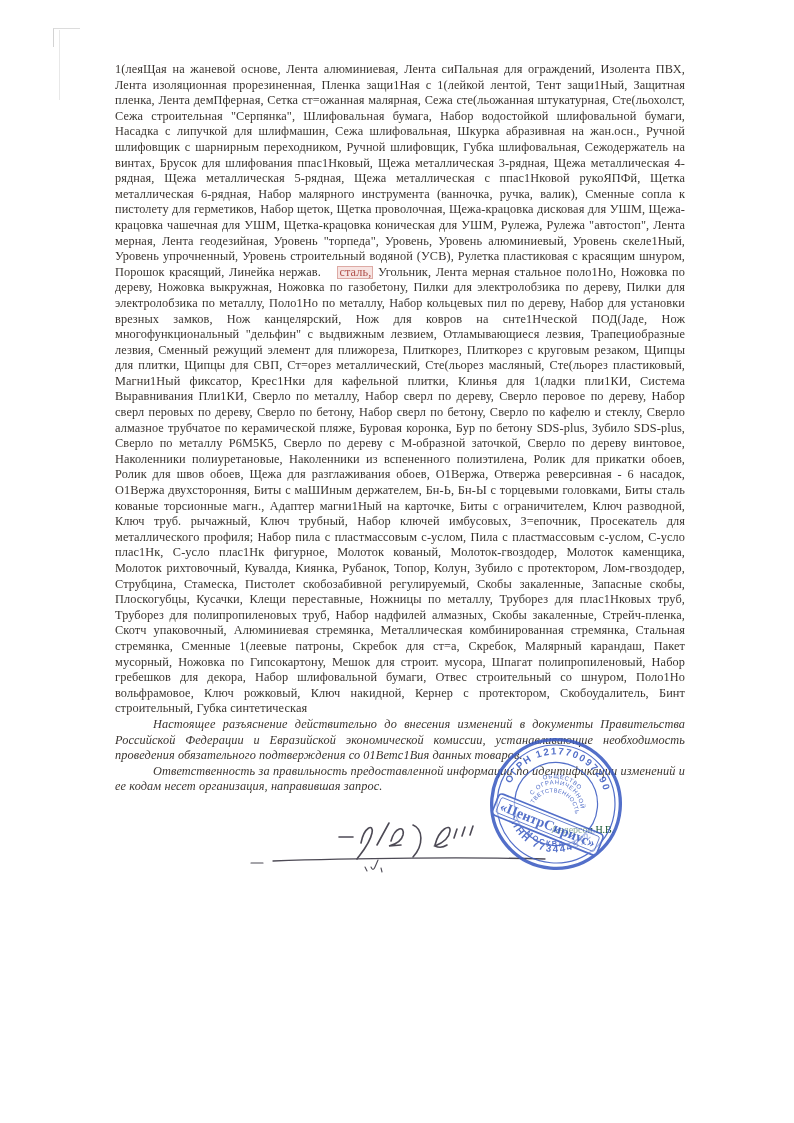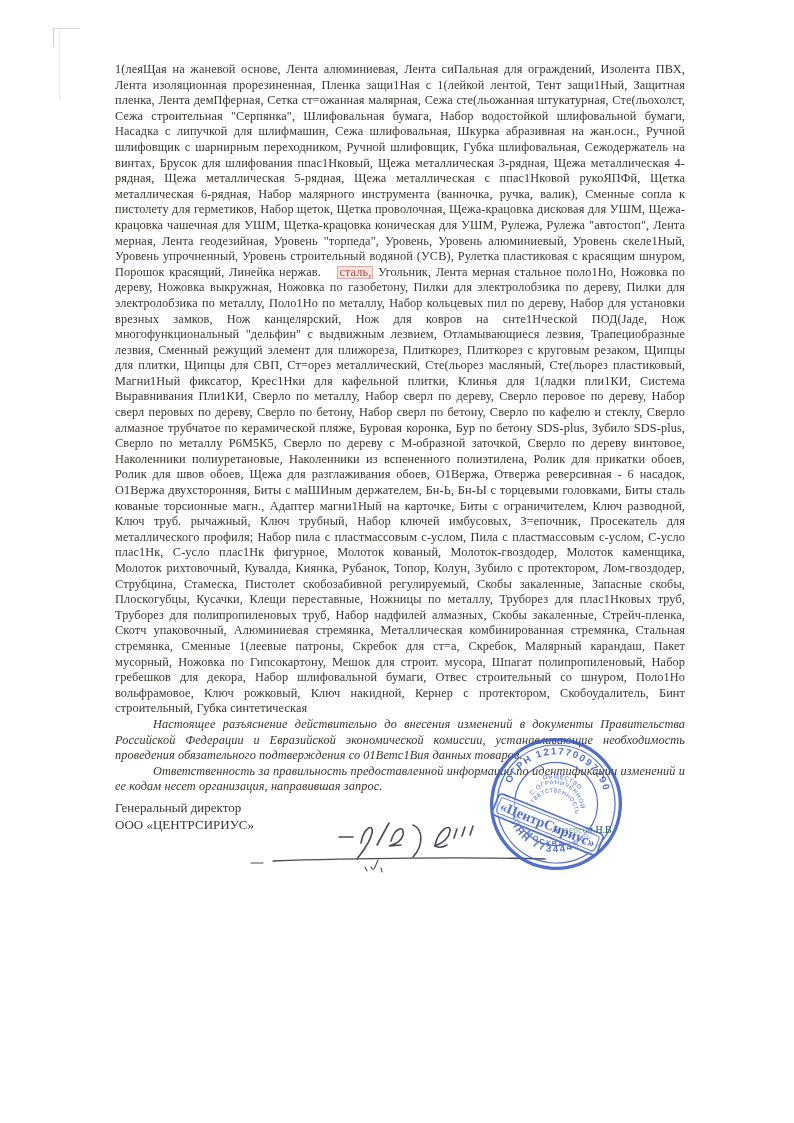--- a/index.html
+++ b/index.html
@@ -39,24 +39,20 @@
 <div class="content">
 
   <p class="body-text"><span>1(леяЩая на жаневой основе, Лента алюминиевая, Лента сиПальная для ограждений, Изолента ПВХ, Лента изоляционная прорезиненная, Пленка защи1Ная с 1(лейкой лентой, Тент защи1Ный, Защитная пленка, Лента демПферная, Сетка ст=ожанная малярная, Сежа сте(льожанная штукатурная, Сте(льохолст, Сежа строительная "Серпянка", Шлифовальная бумага, Набор водостойкой шлифовальной бумаги, Насадка с липучкой для шлифмашин, Сежа шлифовальная, Шкурка абразивная на жан.осн., Ручной шлифовщик с шарнирным переходником, Ручной шлифовщик, Губка шлифовальная, Сежодержатель на винтах, Брусок для шлифования ппас1Нковый, Щежа металлическая 3-рядная, Щежа металлическая 4-рядная, Щежа металлическая 5-рядная, Щежа металлическая с ппас1Нковой рукоЯПФй, Щетка металлическая 6-рядная, Набор малярного инструмента (ванночка, ручка, валик), Сменные сопла к пистолету для герметиков, Набор щеток, Щетка проволочная, Щежа-крацовка дисковая для УШМ, Щежа-крацовка чашечная для УШМ, Щетка-крацовка коническая для УШМ, Рулежа, Рулежа "автостоп", Лента мерная, Лента геодезийная, Уровень "торпеда", Уровень, Уровень алюминиевый, Уровень скеле1Ный, Уровень упрочненный, Уровень строительный водяной (УСВ), Рулетка пластиковая с красящим шнуром, Порошок красящий, Линейка нержав. </span><span class="hl">сталь,</span><span> Угольник, Лента мерная стальное поло1Но, Ножовка по дереву, Ножовка выкружная, Ножовка по газобетону, Пилки для электролобзика по дереву, Пилки для электролобзика по металлу, Поло1Но по металлу, Набор кольцевых пил по дереву, Набор для установки врезных замков, Нож канцелярский, Нож для ковров на снте1Нческой ПОД(Јаде, Нож многофункциональный "дельфин" с выдвижным лезвием, Отламывающиеся лезвия, Трапециобразные лезвия, Сменный режущий элемент для плижореза, Плиткорез, Плиткорез с круговым резаком, Щипцы для плитки, Щипцы для СВП, Ст=орез металлический, Сте(льорез масляный, Сте(льорез пластиковый, Магни1Ный фиксатор, Крес1Нки для кафельной плитки, Клинья для 1(ладки пли1КИ, Система Выравнивания Пли1КИ, Сверло по металлу, Набор сверл по дереву, Сверло перовое по дереву, Набор сверл перовых по дереву, Сверло по бетону, Набор сверл по бетону, Сверло по кафелю и стеклу, Сверло алмазное трубчатое по керамической пляже, Буровая коронка, Бур по бетону SDS-plus, Зубило SDS-plus, Сверло по металлу Р6М5К5, Сверло по дереву с М-образной заточкой, Сверло по дереву винтовое, Наколенники полиуретановые, Наколенники из вспененного полиэтилена, Ролик для прикатки обоев, Ролик для швов обоев, Щежа для разглаживания обоев, О1Вержа, Отвержа реверсивная - 6 насадок, О1Вержа двухсторонняя, Биты с маШИным держателем, Бн-Ь, Бн-Ы с торцевыми головками, Биты сталь кованые торсионные магн., Адаптер магни1Ный на карточке, Биты с ограничителем, Ключ разводной, Ключ труб. рычажный, Ключ трубный, Набор ключей имбусовых, З=епочник, Просекатель для металлического профиля; Набор пила с пластмассовым с-услом, Пила с пластмассовым с-услом, С-усло плас1Нк, С-усло плас1Нк фигурное, Молоток кованый, Молоток-гвоздодер, Молоток каменщика, Молоток рихтовочный, Кувалда, Киянка, Рубанок, Топор, Колун, Зубило с протектором, Лом-гвоздодер, Струбцина, Стамеска, Пистолет скобозабивной регулируемый, Скобы закаленные, Запасные скобы, Плоскогубцы, Кусачки, Клещи переставные, Ножницы по металлу, Труборез для плас1Нковых труб, Труборез для полипропиленовых труб, Набор надфилей алмазных, Скобы закаленные, Стрейч-пленка, Скотч упаковочный, Алюминиевая стремянка, Металлическая комбинированная стремянка, Стальная стремянка, Сменные 1(леевые патроны, Скребок для ст=а, Скребок, Малярный карандаш, Пакет мусорный, Ножовка по Гипсокартону, Мешок для строит. мусора, Шпагат полипропиленовый, Набор гребешков для декора, Набор шлифовальной бумаги, Отвес строительный со шнуром, Поло1Но вольфрамовое, Ключ рожковый, Ключ накидной, Кернер с протектором, Скобоудалитель, Бинт строительный, Губка синтетическая</span></p>
 
   <p class="body-text indent">Настоящее разъяснение действительно до внесения изменений в документы Правительства Российской Федерации и Евразийской экономической комиссии, устанавливающие необходимость проведения обязательного подтверждения со 01Ветс1Вия данных товаров.</p>
 
   <p class="body-text indent">Ответственность за правильность предоставленной информации по идентификации изменений и ее кодам несет организация, направившая запрос.</p>
 
   <div class="sign-row">
 
-    <div class="sign-titles">
-      <div>Генеральный директор</div>
-      <div>ООО «ЦЕНТРСИРИУС»</div>
-    </div>
 
     <svg class="signature-svg" width="320" height="58" viewBox="0 0 320 58">
       <g stroke="#4d4a55" fill="none" stroke-width="1.6" stroke-linecap="round">
         <path d="M96 20 h14"></path>
         <path d="M118 26 C121 10, 131 6, 129 16 C127 26, 120 34, 114 42"></path>
         <path d="M134 28 L146 6"></path>
         <path d="M148 24 C152 10, 162 8, 160 18 C158 26, 150 28, 146 29 L158 28"></path>
         <path d="M170 8 C180 12, 181 28, 170 40"></path>
         <path d="M192 28 C196 12, 208 6, 207 14 C206 22, 197 27, 192 29 C196 31, 201 30, 204 28"></path>
         <path d="M214 12 l-3 9 M222 10 l-3 9 M230 9 l-3 9"></path>

